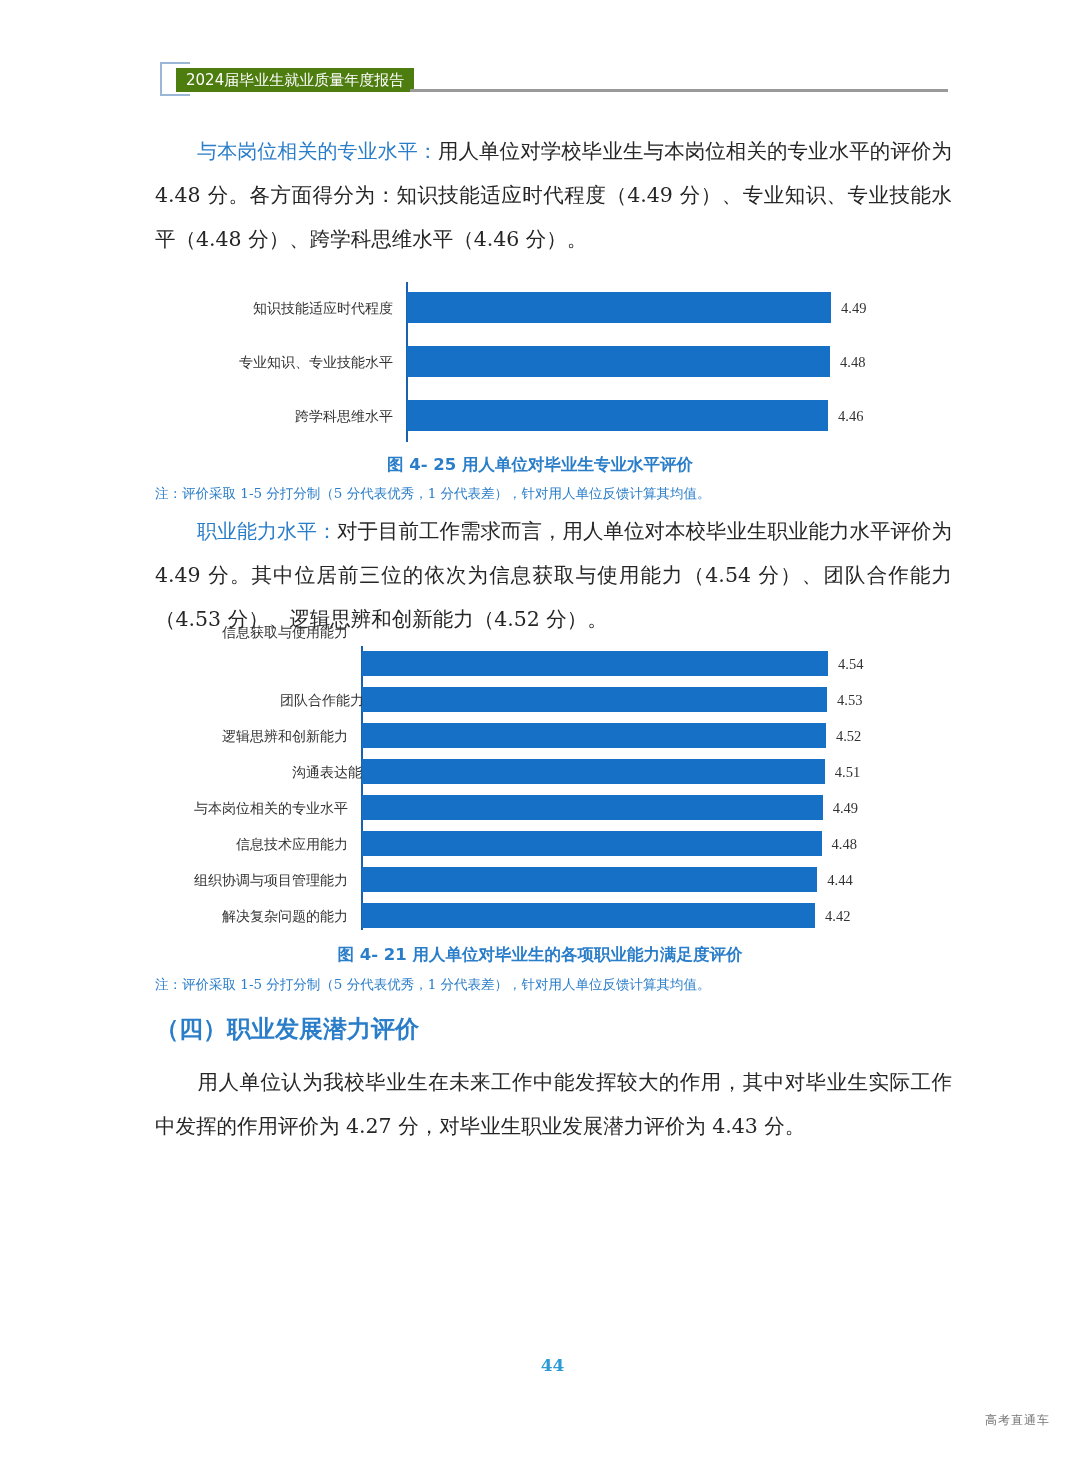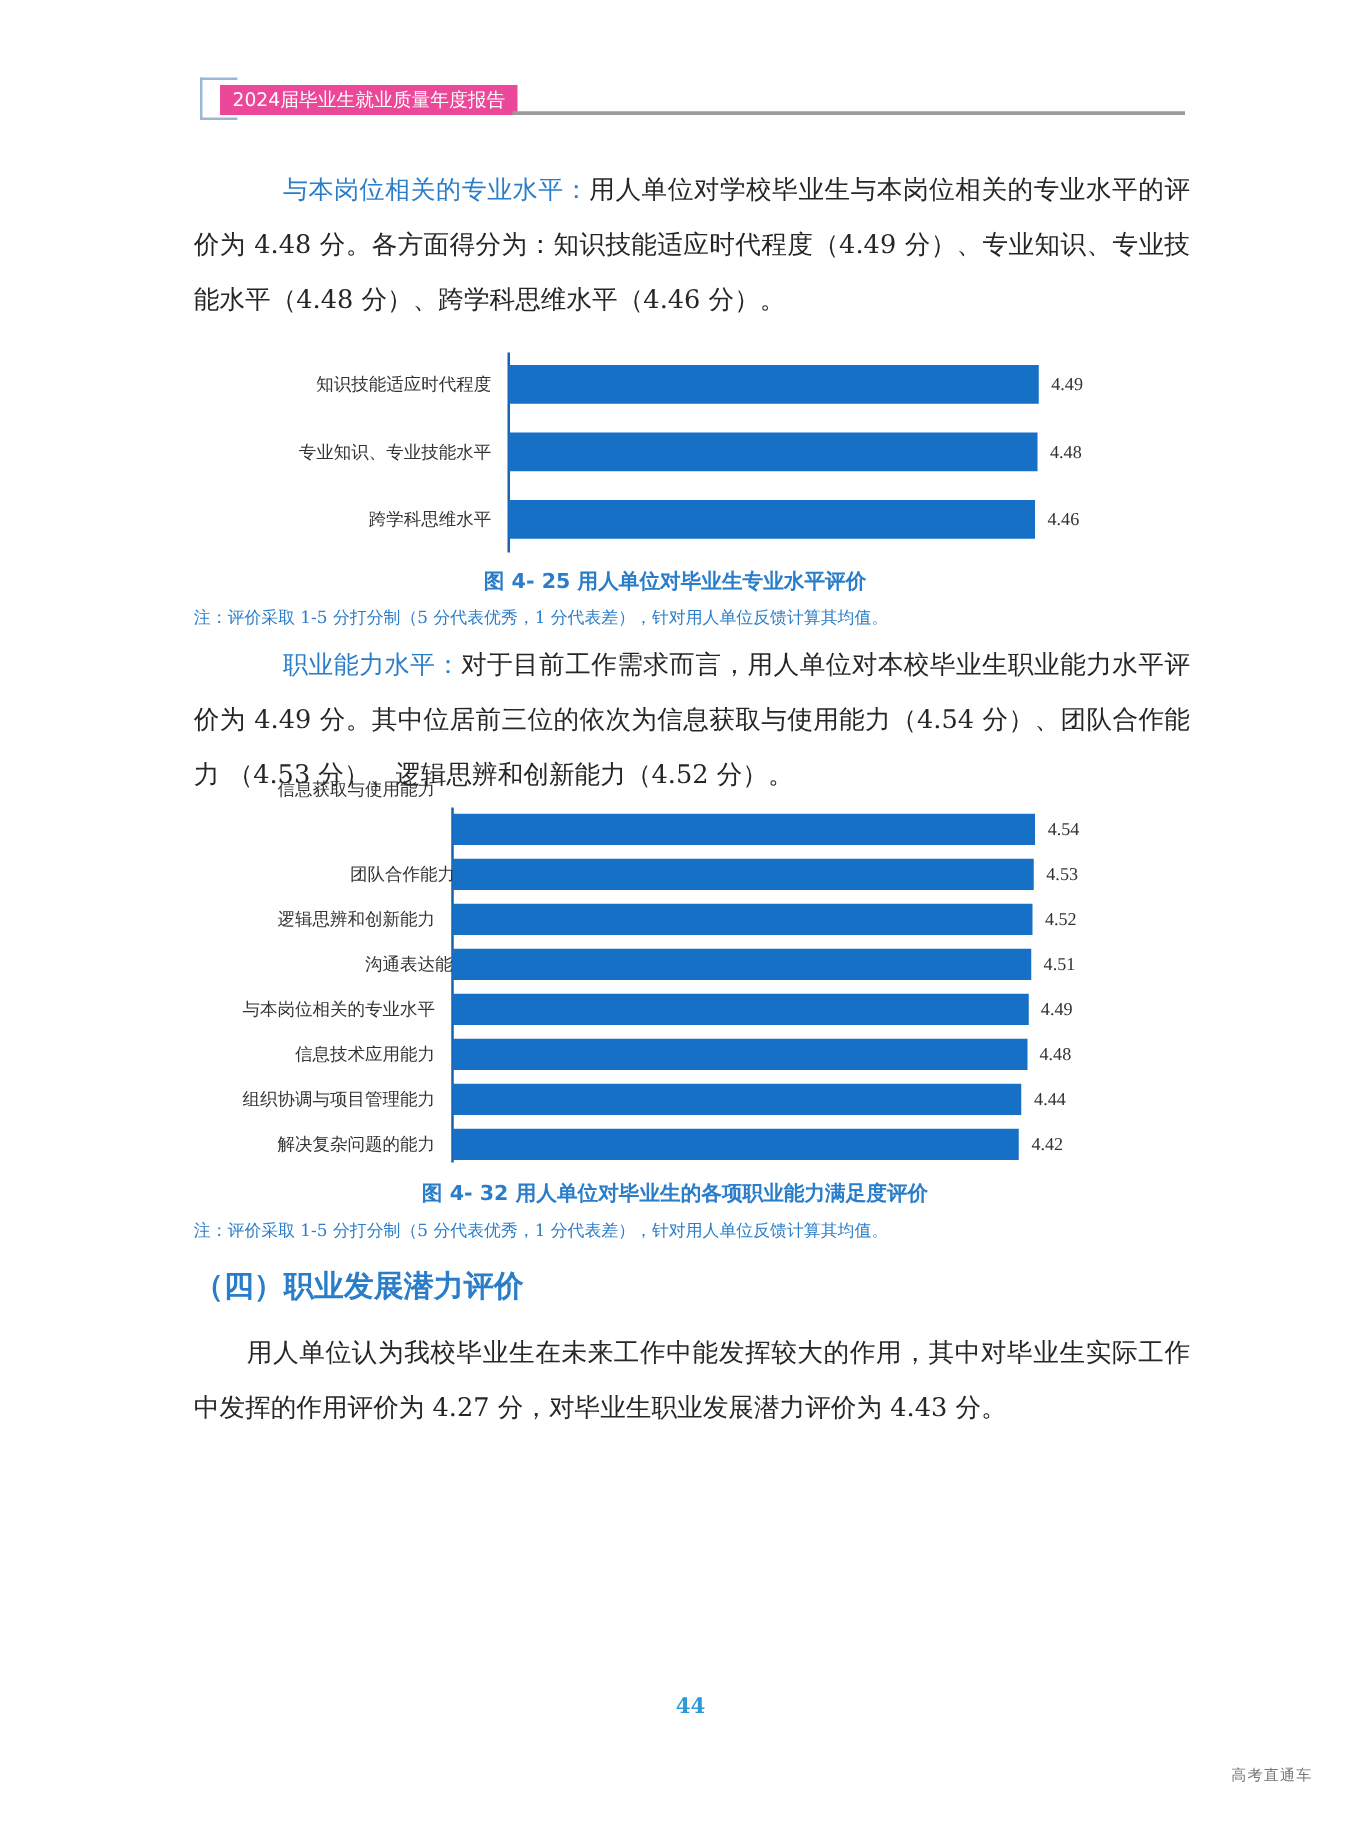--- a/index.html
+++ b/index.html
@@ -1,25 +1,25 @@
 <!DOCTYPE html>
 <html><head>
 <meta charset="utf-8">
 <style>
   html, body { margin:0; padding:0; }
   body { width:1080px; height:1465px; background:#ffffff; position:relative; overflow:hidden;
          font-family:"DejaVu Serif","Liberation Serif",serif; color:#222; }
   .abs { position:absolute; }
   
   .hdr-frame { left:160px; top:62px; width:30px; height:34px; border:2px solid #9bb7d8; border-right:none; box-sizing:border-box; }
-  .hdr-badge { left:176px; top:68px; height:24px; padding:0 10px; background:#ec4899; color:#fff;
+  .hdr-badge { left:176px; top:68px; height:24px; padding:0 10px; background:#4d7c0f; color:#fff;
                font-family:"DejaVu Sans","Liberation Sans",sans-serif; font-size:15px; line-height:24px; white-space:nowrap; }
   .hdr-line { left:410px; top:89px; width:538px; height:3px; background:#9a9a9a; }
   .para { left:155px; width:797px; font-size:20.5px; line-height:44px; text-align:justify; color:#262626; }
-  .para .lead { color:#2a7dc9; font-family:"DejaVu Sans","Liberation Sans",sans-serif; font-size:20px;margin-left:29px; }
+  .para .lead { color:#2a7dc9; font-family:"DejaVu Sans","Liberation Sans",sans-serif; font-size:20px; }
   .indent { display:inline-block; width:42px; }
   .chart-label { font-size:14px; color:#333; white-space:nowrap; }
   .bar { background:#1670c6; }
   .val { font-size:14.5px; color:#333; font-family:"Liberation Serif","DejaVu Serif",serif; }
   .axis { width:2px; background:#1a62ae; }
   .caption { left:0; width:1080px; text-align:center; color:#2a7dc9; font-weight:bold;
              font-family:"DejaVu Sans","Liberation Sans",sans-serif; font-size:16.5px; }
   .note { left:155px; color:#2a7dc9; font-size:13.5px; white-space:nowrap; }
   .section { left:155px; color:#2a7dc9; font-weight:bold; font-size:24px; font-family:"DejaVu Sans","Liberation Sans",sans-serif; }
   .pagenum { left:0; width:1105px; text-align:center; top:1355px; color:#2a9bd6; font-weight:bold; font-size:17px; }
@@ -75,21 +75,21 @@
     <div class="abs chart-label" style="right: 732px; top: 833.5px; line-height: 20px;">信息技术应用能力</div>
     <div class="abs bar" style="left: 362px; top: 831px; width: 459.616px; height: 25px; background: rgb(22, 112, 198);"></div>
     <div class="abs val" style="left: 831.616px; top: 834.5px; line-height: 18px;">4.48</div>
     <div class="abs chart-label" style="right: 732px; top: 869.5px; line-height: 20px;">组织协调与项目管理能力</div>
     <div class="abs bar" style="left: 362px; top: 867px; width: 455.28px; height: 25px; background: rgb(22, 112, 198);"></div>
     <div class="abs val" style="left: 827.28px; top: 870.5px; line-height: 18px;">4.44</div>
     <div class="abs chart-label" style="right: 732px; top: 905.5px; line-height: 20px;">解决复杂问题的能力</div>
     <div class="abs bar" style="left: 362px; top: 903px; width: 453.112px; height: 25px; background: rgb(22, 112, 198);"></div>
     <div class="abs val" style="left: 825.112px; top: 906.5px; line-height: 18px;">4.42</div>
   </div>
-<div class="abs caption" style="top:944px;">图 4- 32  用人单位对毕业生的各项职业能力满足度评价</div>
+<div class="abs caption" style="top:944px;">图 4- 21  用人单位对毕业生的各项职业能力满足度评价</div>
 <div class="abs note" style="top:976px;">注：评价采取 1-5 分打分制（5 分代表优秀，1 分代表差），针对用人单位反馈计算其均值。</div>
 
 <div class="abs section" style="top:1013px;">（四）职业发展潜力评价</div>
 <div class="abs para" style="top:1060px;">
   <span class="indent"></span><span>用人单位认为我校毕业生在未来工作中能发挥较大的作用，其中对毕业生实际工作中发挥的作用评价为 4.27 分，对毕业生职业发展潜力评价为 4.43 分。</span>
 </div>
 
 <div class="abs pagenum">44</div>
 <div class="abs watermark">高考直通车</div>
 

